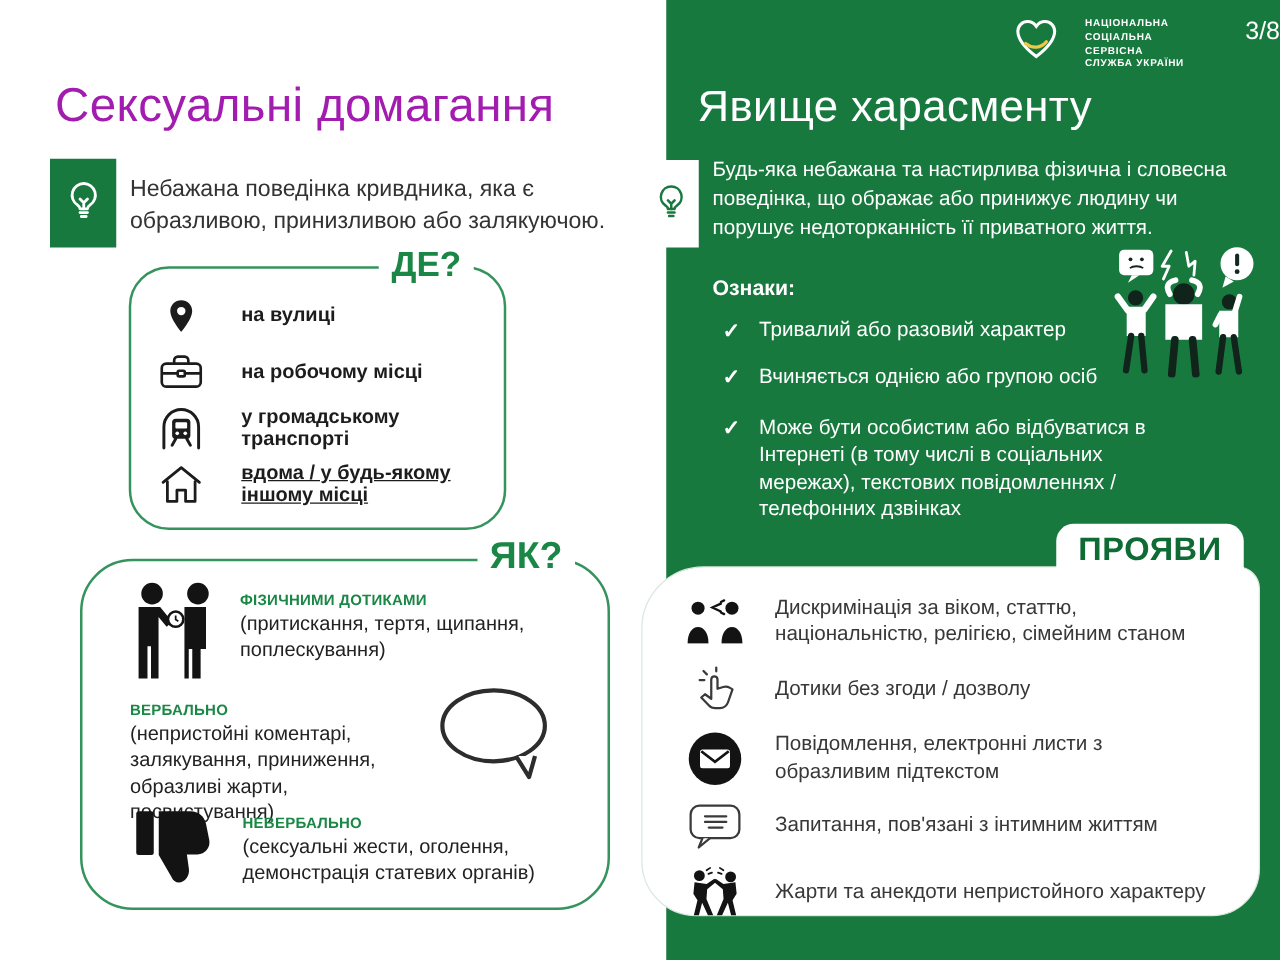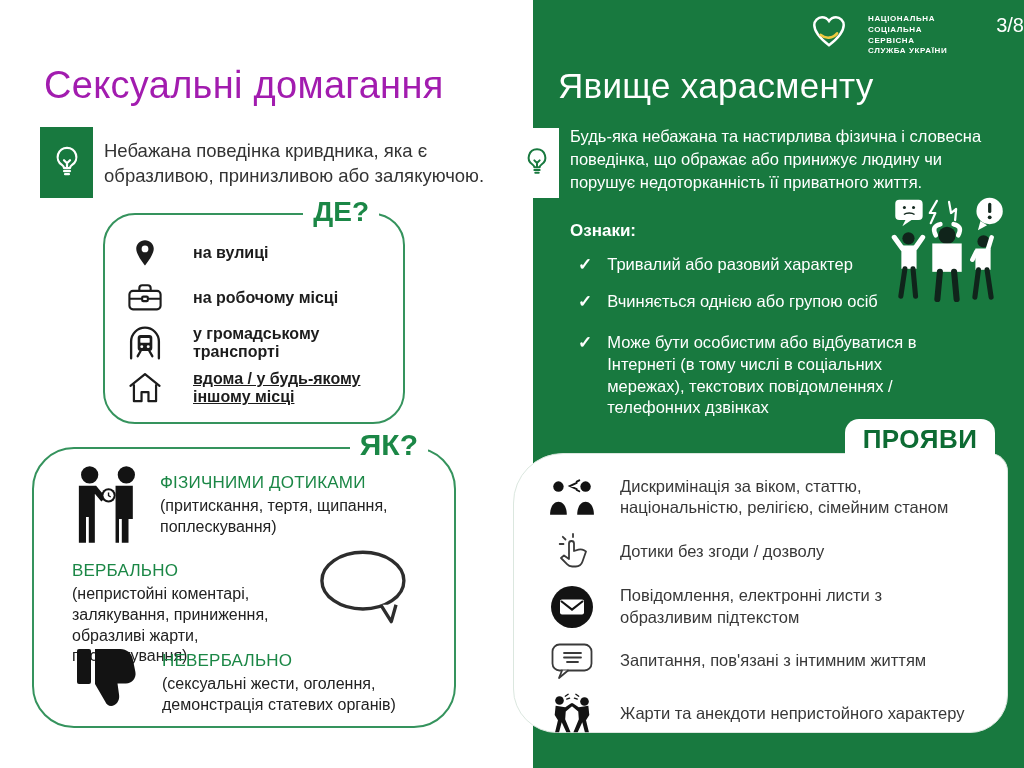--- a/index.html
+++ b/index.html
@@ -12,33 +12,33 @@
 
   
   .main-title{left:44px;top:64px;font-size:38px;color:#a21caf;font-weight:400;letter-spacing:.3px;}
   .def-square{left:40px;top:127px;width:53px;height:71px;background:#18793F;
               display:flex;align-items:center;justify-content:center;}
   .def-square svg{width:36px;height:36px;}
   .def-text{left:104px;top:139px;width:386px;font-size:18.5px;color:#333;line-height:1.35;}
 
   .outline-box{border:2px solid #35935d;background:#fff;}
   .where-box{left:103px;top:213px;width:298px;height:207px;border-radius:32px;}
-  .how-box{left:32px;top:447px;width:420px;height:277px;border-radius:42px;}
+  .how-box{left:64px;top:447px;width:420px;height:277px;border-radius:42px;}
   .box-label{position:absolute;background:#fff;padding:0 10px;color:#1B8746;font-weight:700;}
   .where-label{top:-19px;right:24px;font-size:28px;}
   .how-label{top:-21px;right:26px;font-size:30px;}
 
   .where-list{position:absolute;left:0;top:0;right:0;bottom:0;
               padding:18px 14px 14px 20px;display:flex;flex-direction:column;justify-content:space-between;}
   .where-row{display:flex;align-items:center;gap:28px;font-weight:700;font-size:16px;color:#1c1c1c;}
   .where-ico{width:40px;height:40px;flex:none;display:flex;align-items:center;justify-content:center;}
   .where-row .wtxt{line-height:1.15;}
   .w4 .wtxt{max-width:190px;text-decoration:underline;}
 
-  .how-head{color:#1B8746;font-weight:400;font-size:17px;letter-spacing:.2px;}
+  .how-head{color:#1B8746;font-weight:700;font-size:12px;letter-spacing:.2px;}
   .how-detail{color:#222;font-size:16px;line-height:1.3;margin-top:3px;}
   .touch-ico{left:33px;top:14px;width:82px;height:82px;}
   .how1-text{left:126px;top:24px;width:252px;}
   .how2-text{left:38px;top:112px;width:234px;}
   .bubble-ico{left:280px;top:98px;width:102px;height:82px;}
   .how3-ico{left:40px;top:198px;width:78px;height:66px;}
   .how3-text{left:128px;top:202px;width:270px;}
 
   
   .r-header{left:810px;top:14px;display:flex;align-items:flex-start;gap:20px;color:#fff;}

